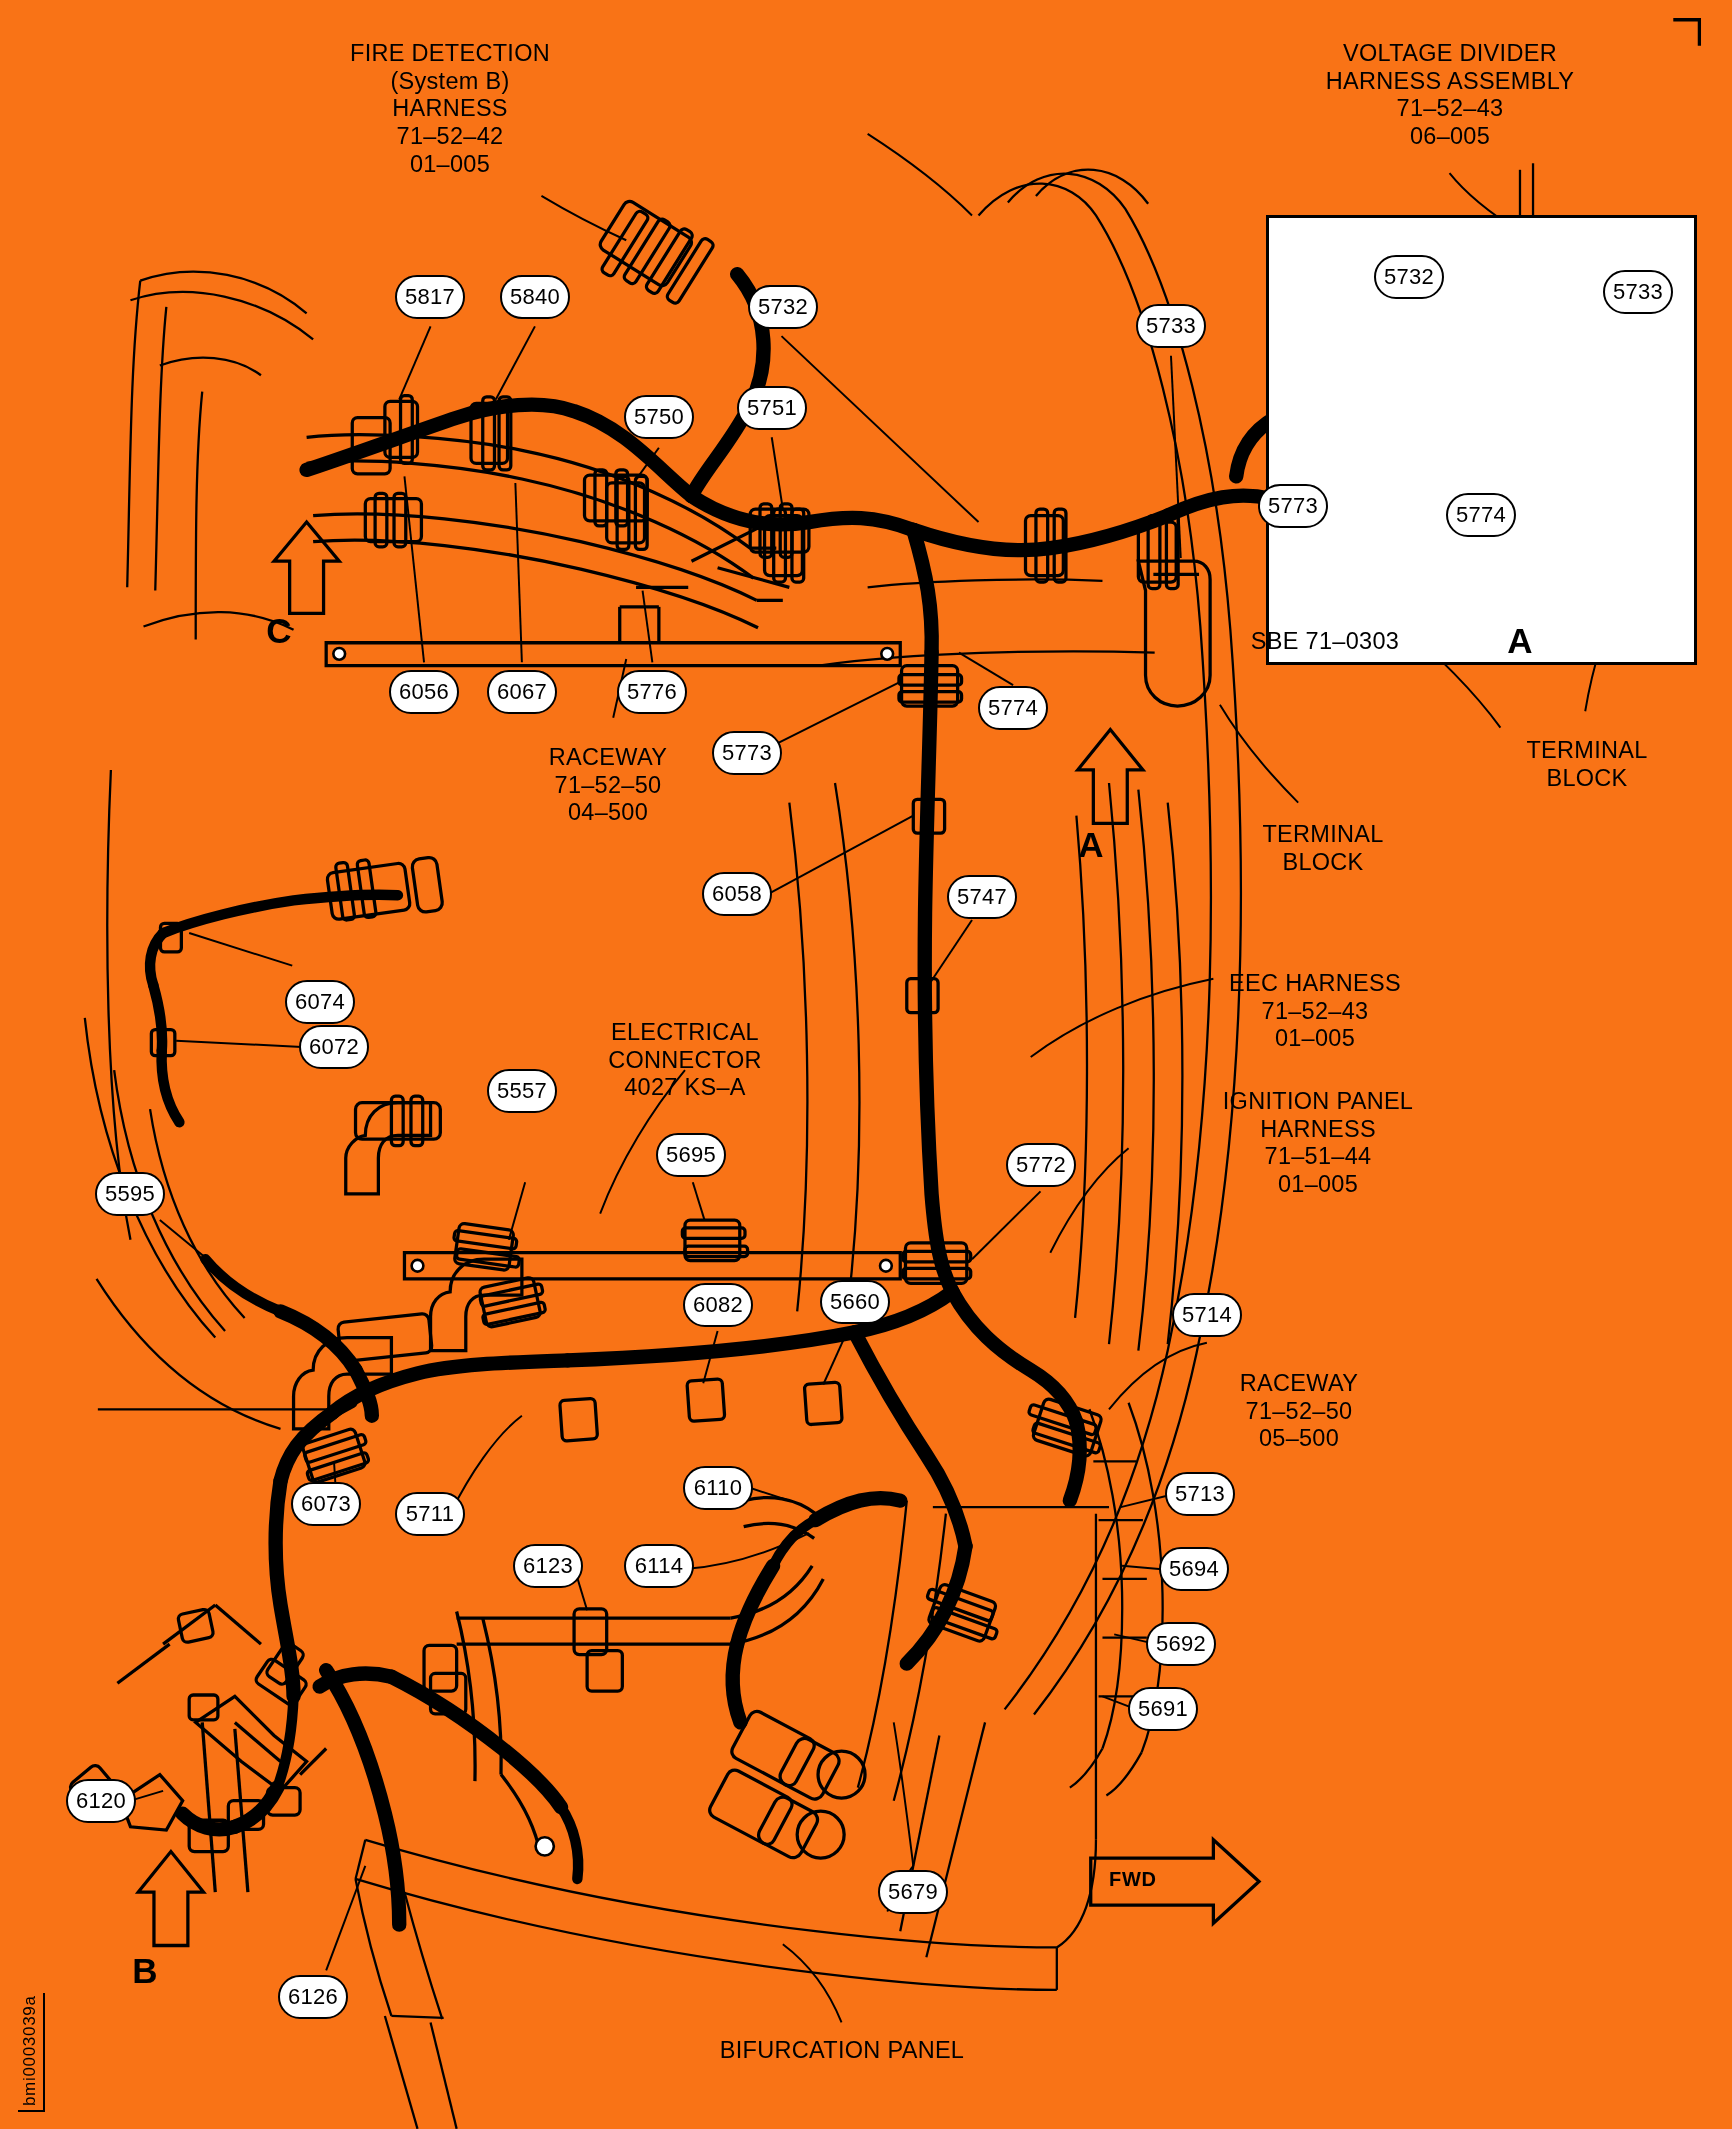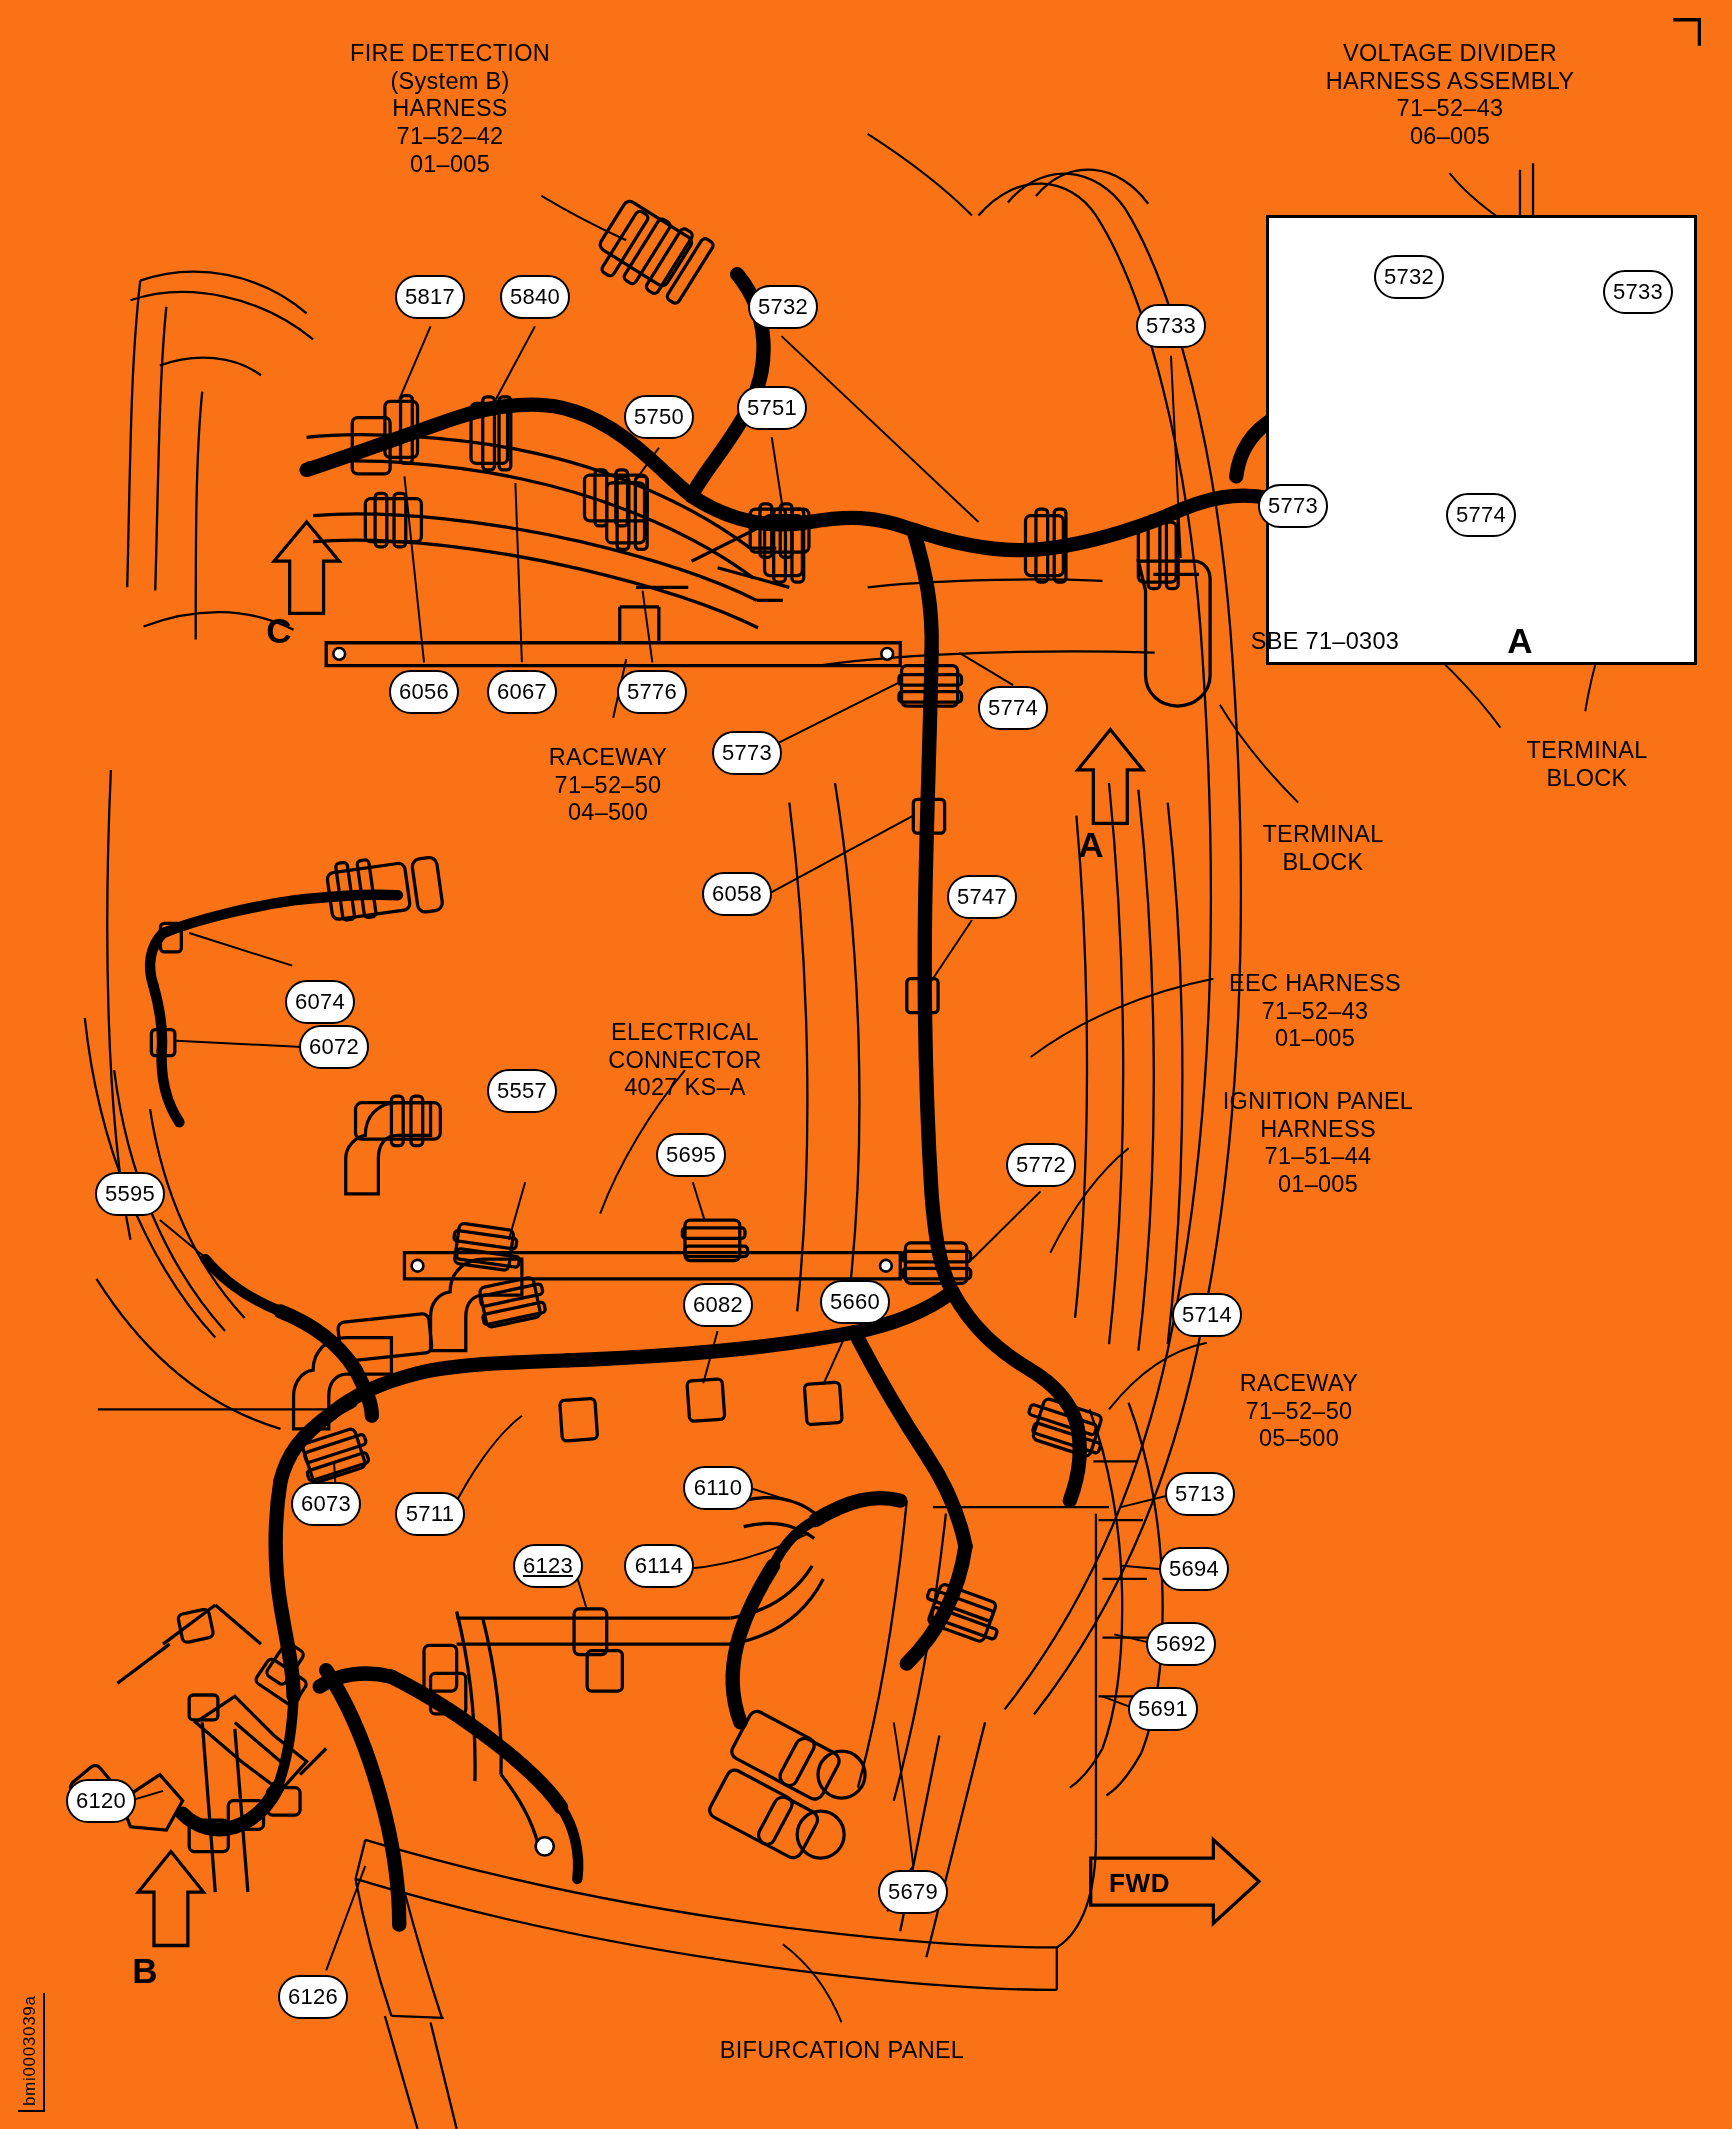--- a/index.html
+++ b/index.html
@@ -62,21 +62,21 @@
     font-size: 17px;
     letter-spacing: 0.7px;
     transform: rotate(-90deg);
     transform-origin: left top;
     border-left: 2px solid #000;
     border-bottom: 2px solid #000;
     padding: 2px 2.6px 2.6px 3.9px;
   }
   .fwd-box {
     position: absolute;
-    font-size: 26px;
+    font-size: 20px;
     font-weight: bold;
     letter-spacing: 0.7px;
   }
 </style>
 </head>
 <body>
 
 <div id="page">
 
   <svg class="svg-layer" viewBox="0 0 2655 3263" xmlns="http://www.w3.org/2000/svg">
@@ -492,21 +492,21 @@
   <div class="callout" style="left:487px; top:1069px;">5557</div>
   <div class="callout" style="left:656px; top:1133px;">5695</div>
   <div class="callout" style="left:1006px; top:1143px;">5772</div>
   <div class="callout" style="left:683px; top:1283px;">6082</div>
   <div class="callout" style="left:820px; top:1280px;">5660</div>
   <div class="callout" style="left:1172px; top:1293px;">5714</div>
   <div class="callout" style="left:291px; top:1482px;">6073</div>
   <div class="callout" style="left:395px; top:1492px;">5711</div>
   <div class="callout" style="left:683px; top:1466px;">6110</div>
   <div class="callout" style="left:1165px; top:1472px;">5713</div>
-  <div class="callout" style="left:513px; top:1544px;text-decoration:underline;">6123</div>
+  <div class="callout" style="left:513px; top:1544px;">6123</div>
   <div class="callout" style="left:624px; top:1544px;">6114</div>
   <div class="callout" style="left:1159px; top:1547px;">5694</div>
   <div class="callout" style="left:1146px; top:1622px;">5692</div>
   <div class="callout" style="left:1128px; top:1687px;">5691</div>
   <div class="callout" style="left:66px; top:1779px;">6120</div>
   <div class="callout" style="left:878px; top:1870px;">5679</div>
   <div class="callout" style="left:278px; top:1975px;">6126</div>
 
   <div class="callout" style="left:1374px; top:255px;">5732</div>
   <div class="callout" style="left:1603px; top:270px;">5733</div>

